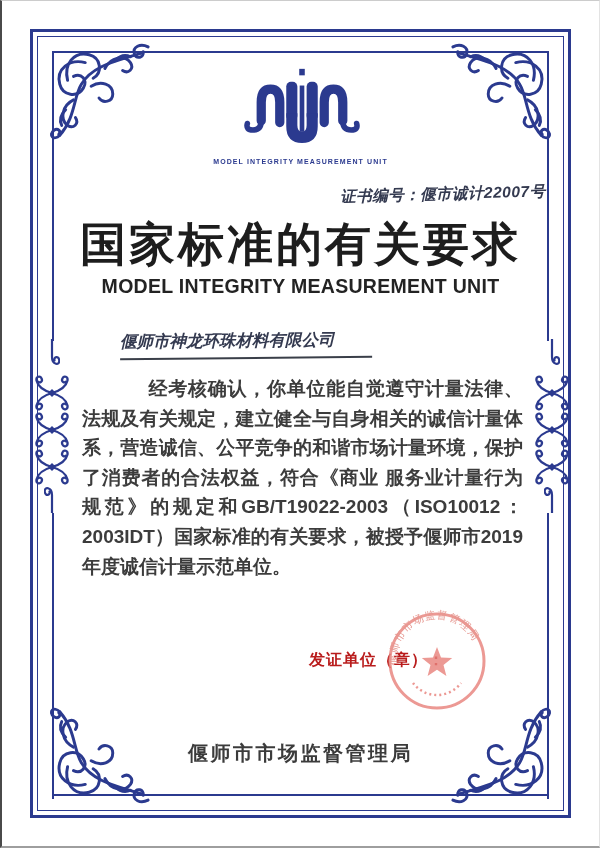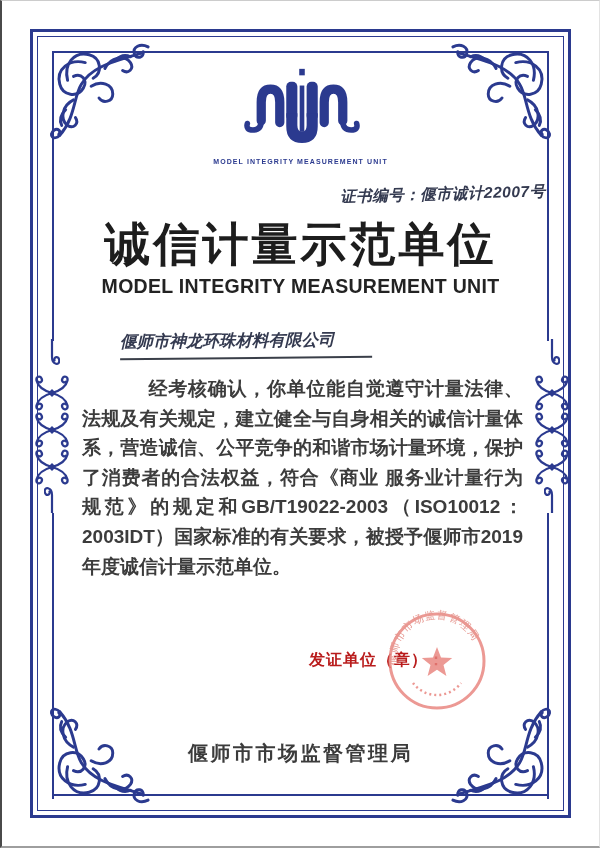--- a/index.html
+++ b/index.html
@@ -211,21 +211,21 @@
       <path d="M31,58 L31,38 Q31,24 41,24 Q51,24 51,38 L51,60" stroke-width="10"></path>
       <path d="M31,52 L31,58 Q31,68 22,68 Q14,68 16,61" stroke-width="6"></path>
       <path d="M119,58 L119,38 Q119,24 109,24 Q99,24 99,38 L99,60" stroke-width="10"></path>
       <path d="M119,52 L119,58 Q119,68 128,68 Q136,68 134,61" stroke-width="6"></path>
     </g>
   </svg>
   <div class="logo-caption">MODEL INTEGRITY MEASUREMENT UNIT</div>
 
   <div class="cert-no"><span>证书编号：</span><span>偃市诚计22007号</span></div>
 
-  <h1 class="title-zh">诚信计量示范单位</h1>
+  <h1 class="title-zh">国家标准的有关要求</h1>
   <h2 class="title-en">MODEL INTEGRITY MEASUREMENT UNIT</h2>
 
   <div class="recipient">偃师市神龙环珠材料有限公司</div>
 
   <p class="body-text">经考核确认，你单位能自觉遵守计量法律、法规及有关规定，建立健全与自身相关的诚信计量体系，营造诚信、公平竞争的和谐市场计量环境，保护了消费者的合法权益，符合《商业 服务业计量行为规范》的规定和GB/T19022-2003（ISO10012：2003IDT）国家标准的有关要求，被授予偃师市2019年度诚信计量示范单位。</p>
 
   <div class="issuer-label">发证单位（章）：</div>
 
   <svg class="seal" viewBox="0 0 108 108">
     <circle cx="54" cy="54" r="47" fill="none" stroke="#e8837d" stroke-width="3"></circle>

